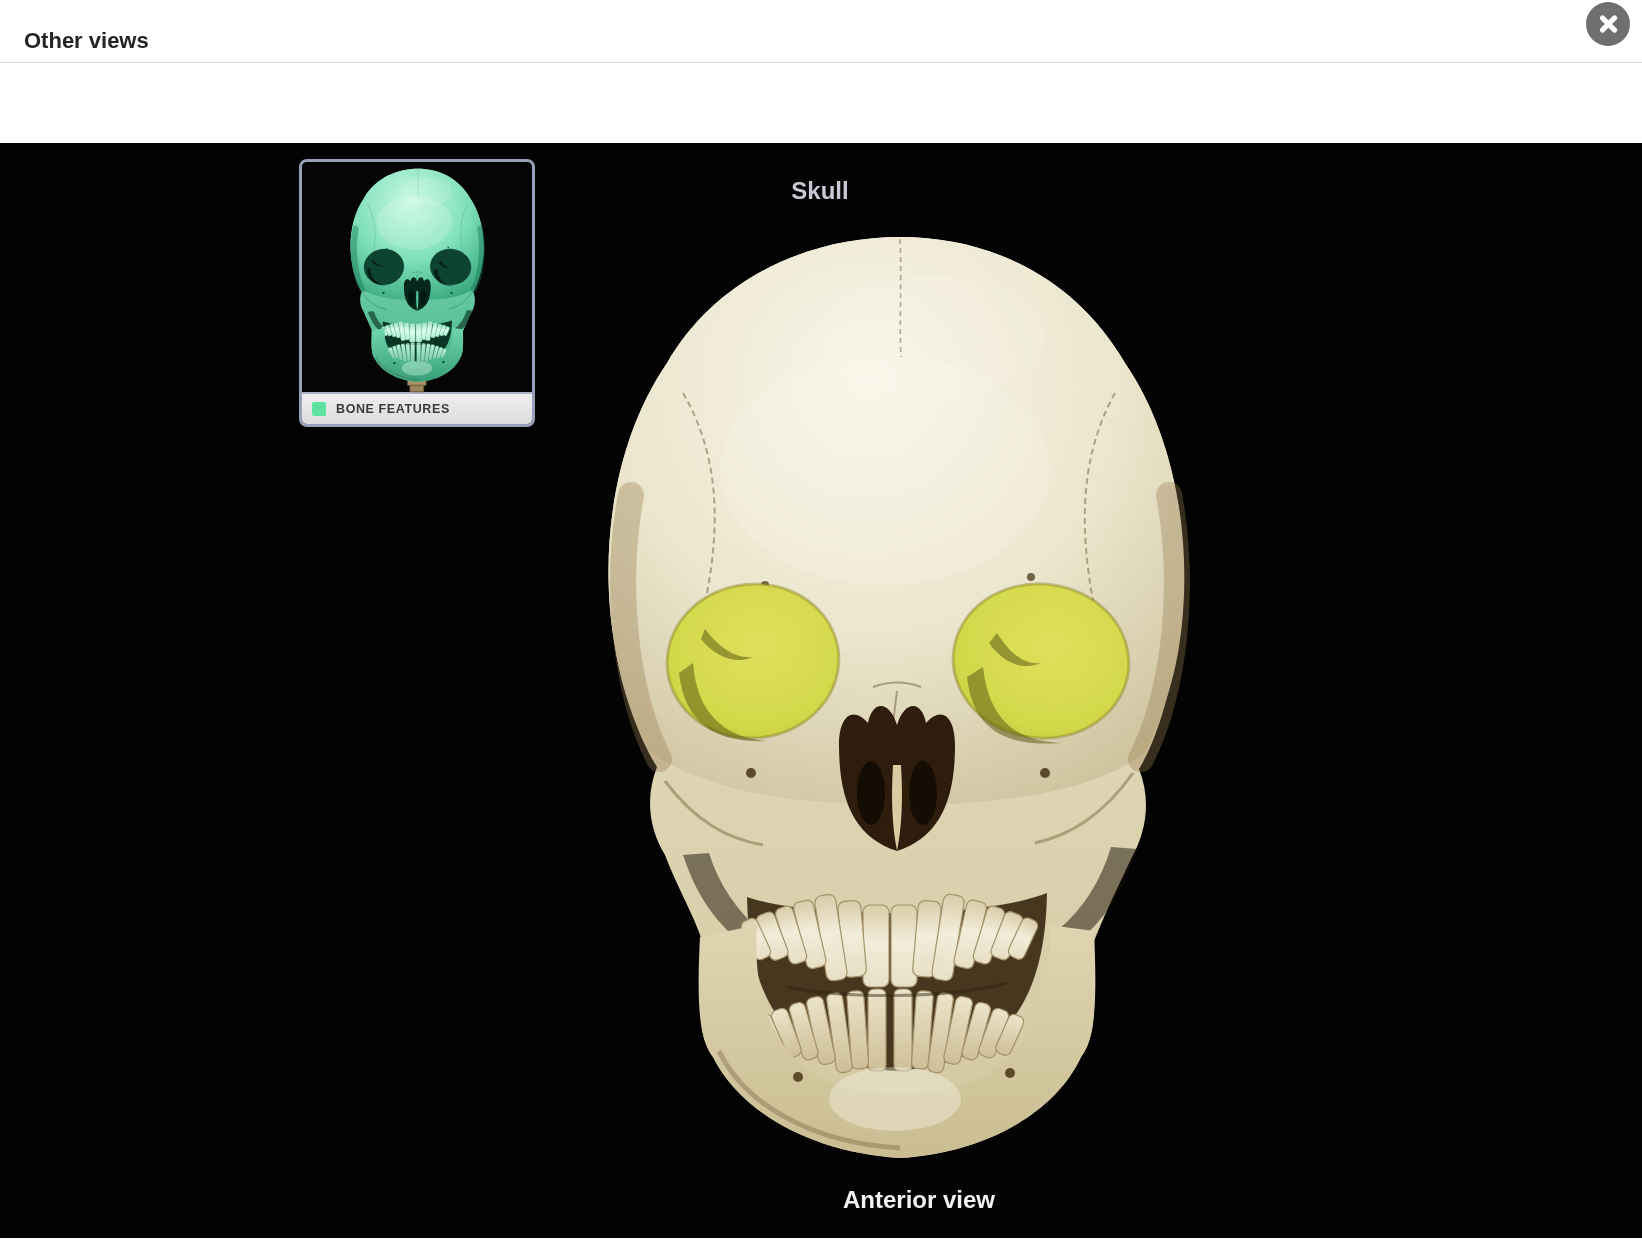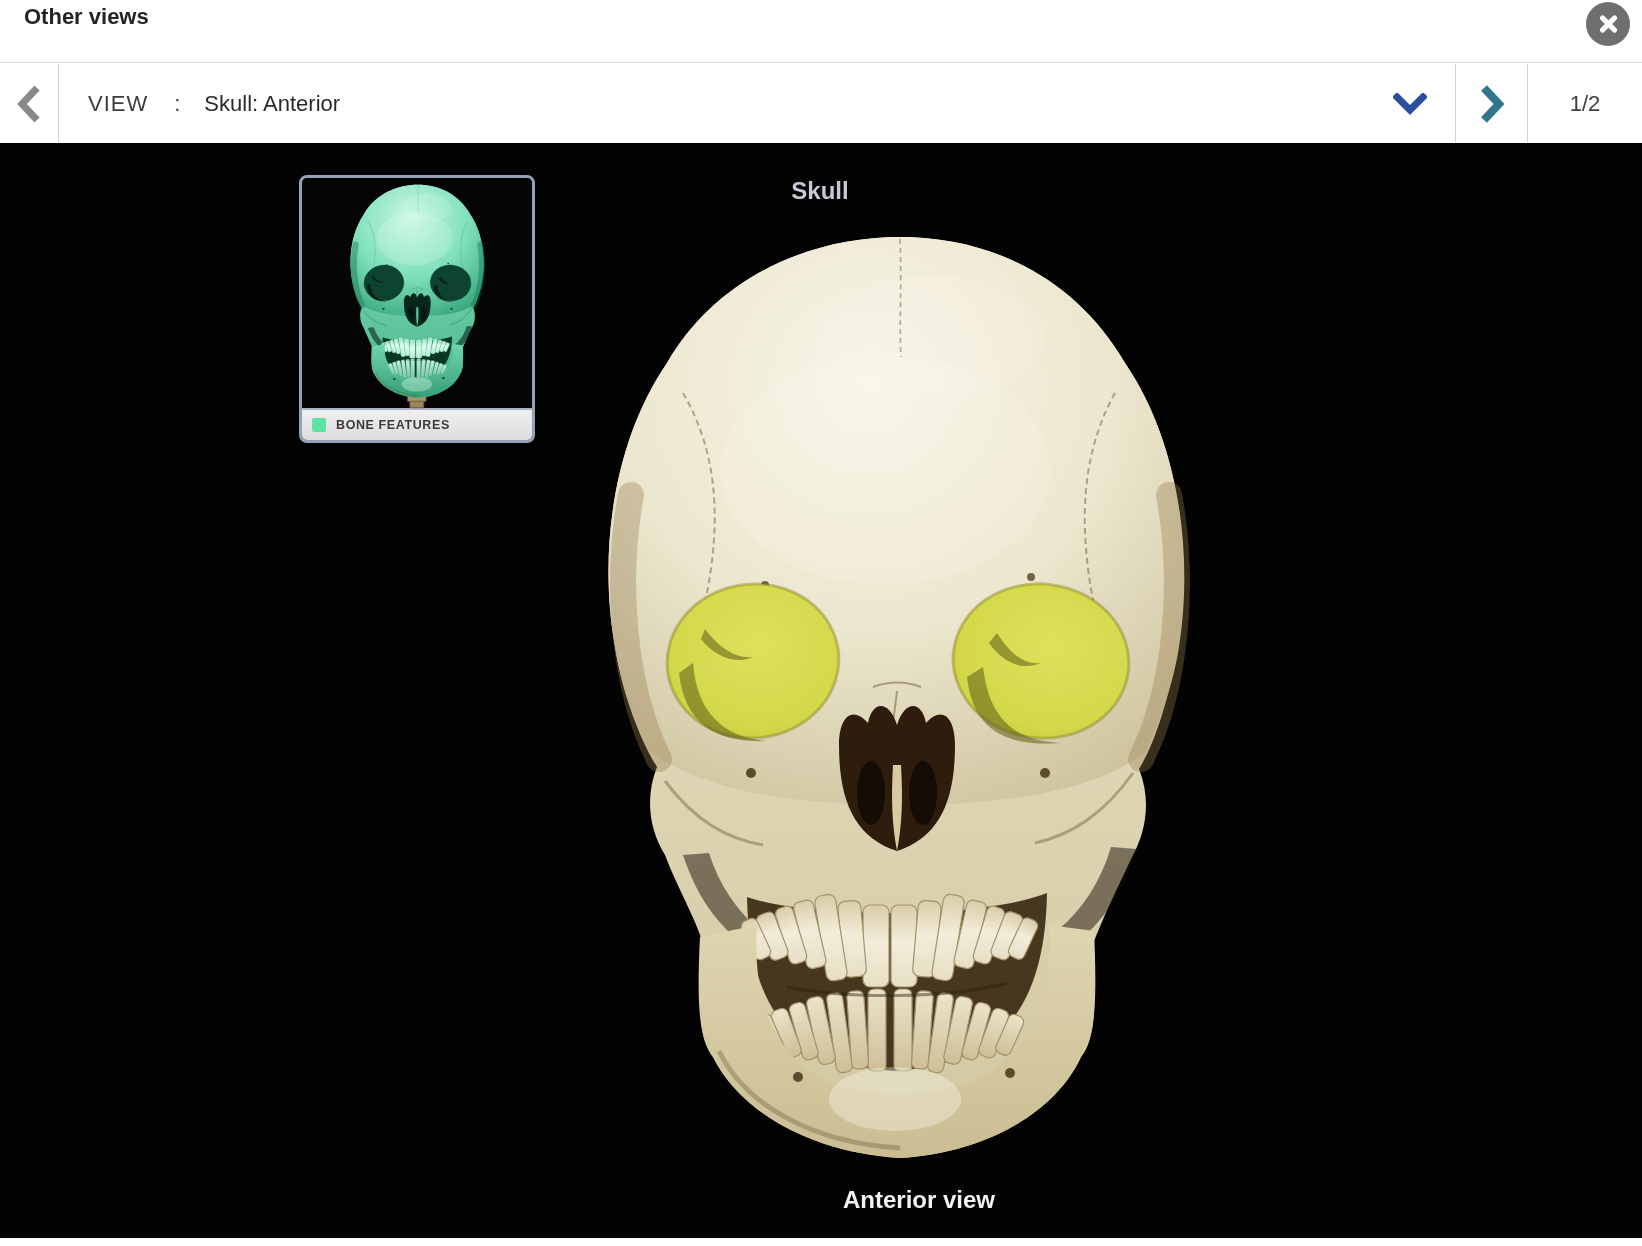--- a/index.html
+++ b/index.html
@@ -1,21 +1,21 @@
 <!DOCTYPE html>
 <html><head>
 <meta charset="utf-8">
 <style>
   * { margin:0; padding:0; box-sizing:border-box; }
   html,body { width:1642px; height:1246px; background:#ffffff; font-family:"Liberation Sans", sans-serif; }
   .stage { position:relative; width:1642px; height:1246px; background:#ffffff; overflow:hidden; }
 
   
   .hdr { position:absolute; left:0; top:0; width:1642px; height:63px; background:#ffffff; border-bottom:1px solid #d8d8d8; }
-  .hdr-title { position:absolute; left:24px; top:4px; font-size:22px; font-weight:bold; color:#242424; }
+  .hdr-title { position:absolute; left:24px; top:28px; font-size:22px; font-weight:bold; color:#242424; }
   .close-btn { position:absolute; left:1586px; top:2px; width:44px; height:44px; border-radius:50%;
                background:#6f6f6f; display:flex; align-items:center; justify-content:center; cursor:pointer; }
   .close-x { width:20px; height:20px; position:relative; }
   .close-x::before, .close-x::after { content:""; position:absolute; left:8px; top:-1px; width:5px; height:22px;
                background:#ffffff; border-radius:2px; }
   .close-x::before { transform:rotate(45deg); }
   .close-x::after  { transform:rotate(-45deg); }
 
   
   .tbar { position:absolute; left:0; top:64px; width:1642px; height:79px; background:#ffffff; display:flex; }
@@ -32,21 +32,21 @@
 
   
   .viewport { position:absolute; left:0; top:143px; width:1642px; height:1095px; background:#030303; overflow:hidden; }
 
   .lbl-top { position:absolute; left:820px; top:34px; transform:translateX(-50%);
              font-size:24px; font-weight:bold; color:#c7cad6; white-space:nowrap; }
   .lbl-bottom { position:absolute; left:919px; top:1043px; transform:translateX(-50%);
              font-size:24px; font-weight:bold; color:#f2f2f2; white-space:nowrap; }
 
   
-  .thumb { position:absolute; left:299px; top:32px; width:236px; border:3px solid #96a0b6; border-radius:8px;
+  .thumb { position:absolute; left:299px; top:16px; width:236px; border:3px solid #96a0b6; border-radius:8px;
            overflow:hidden; background:#0a0a0a; box-shadow:0 0 0 1px rgba(255,255,255,.25) inset; cursor:pointer; }
   .thumb-img { width:100%; height:230px; background:#050505; display:flex; align-items:flex-start; justify-content:center; }
   .thumb-img svg { display:block; height:236px; margin-top:4px; }
   .thumb-cap { height:32px; background:linear-gradient(#efefef,#dcdcdc); border-top:2px solid #aab2c4;
                display:flex; align-items:center; padding-left:10px; }
   .swatch { width:14px; height:14px; border-radius:2px; margin-right:10px; }
   .cap-text { font-size:12.5px; font-weight:bold; color:#3a3a3a; letter-spacing:.6px; }
 
   
   .skull-main { position:absolute; left:555px; top:82px;
@@ -71,41 +71,20 @@
 
 <div class="stage">
 
   <div class="hdr">
     <div class="hdr-title">Other views</div>
     <div class="close-btn">
       <span class="close-x"></span>
     </div>
   </div>
 
-  <div class="tbar">
-    <div class="tb-prev">
-      <svg class="chev" width="26" height="40" viewBox="0 0 26 40">
-        <polyline points="21,4 6,20 21,36" fill="none" stroke="#8a8a8a" stroke-width="7" stroke-linecap="butt"></polyline>
-      </svg>
-    </div>
-    <div class="tb-select">
-      <span class="vlabel">VIEW</span>
-      <span class="vcolon">:</span>
-      <span class="vvalue">Skull: Anterior</span>
-      <svg class="dd-ico" width="34" height="22" viewBox="0 0 34 22">
-        <polyline points="4,4 17,17 30,4" fill="none" stroke="#2a4f9c" stroke-width="7" stroke-linecap="square"></polyline>
-      </svg>
-    </div>
-    <div class="tb-next">
-      <svg class="chev" width="26" height="40" viewBox="0 0 26 40">
-        <polyline points="5,4 20,20 5,36" fill="none" stroke="#31768f" stroke-width="8" stroke-linecap="butt"></polyline>
-      </svg>
-    </div>
-    <div class="tb-page">1/2</div>
-  </div>
 
   <div class="viewport">
 
     <svg width="0" height="0" style="position:absolute">
       <defs>
         <radialGradient id="gCran" cx="45%" cy="26%" r="80%">
           <stop offset="0%" stop-color="#f8f5e9"></stop>
             <stop offset="55%" stop-color="#ebe6cd"></stop>
             <stop offset="100%" stop-color="#cfc49f"></stop>
         </radialGradient>

